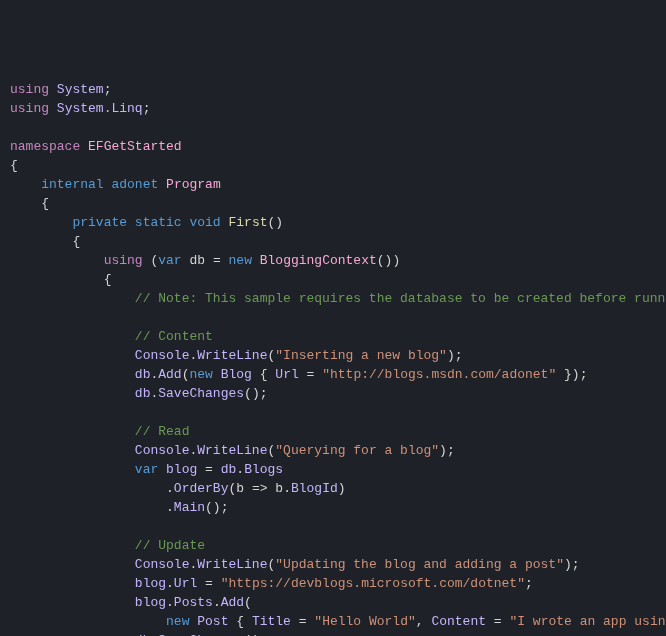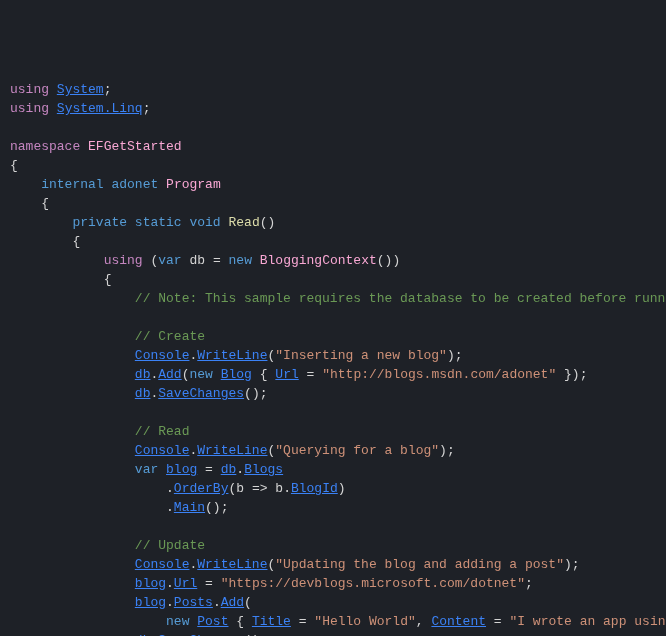--- a/index.html
+++ b/index.html
@@ -23,41 +23,41 @@
   .kw-mod { color: #569cd6; }
   .kw-type { color: #569cd6; font-family: Liberation Mono, monospace; }
   .kw-var { color: #569cd6; }
   .kw-new { color: #569cd6; }
   .ident { color: #d4d4d4; }
   .classname { color: #f9a8d4; }
   .method { color: #dcdcaa; }
   .punct { color: #d4d4d4; }
   .str { color: #ce9178; }
   .comment { color: #6a9955; }
-  .white { color: #3b82f6; text-decoration: underline; }
+  .white { color: #c4b5fd; }
 </style>
 </head>
 <body>
 
 
 
 <div class="code"><span class="kw-using">using</span> <span class="white">System</span><span class="punct">;</span>
 <span class="kw-using">using</span> <span class="white">System.Linq</span><span class="punct">;</span>
 
 <span class="kw-namespace">namespace</span> <span class="classname">EFGetStarted</span>
 <span class="punct">{</span>
     <span class="kw-mod">internal</span> <span class="kw-mod">adonet</span> <span class="classname">Program</span>
     <span class="punct">{</span>
-        <span class="kw-mod">private</span> <span class="kw-mod">static</span> <span class="kw-type">void</span> <span class="method">Read</span><span class="punct">()</span>
+        <span class="kw-mod">private</span> <span class="kw-mod">static</span> <span class="kw-type">void</span> <span class="method">First</span><span class="punct">()</span>
         <span class="punct">{</span>
             <span class="kw-using">using</span> <span class="punct">(</span><span class="kw-var">var</span> <span class="ident">db</span> <span class="punct">=</span> <span class="kw-new">new</span> <span class="classname">BloggingContext</span><span class="punct">())</span>
             <span class="punct">{</span>
                 <span class="comment">// Note: This sample requires the database to be created before runni</span>
 
-                <span class="comment">// Create</span>
+                <span class="comment">// Content</span>
                 <span class="white">Console</span><span class="punct">.</span><span class="white">WriteLine</span><span class="punct">(</span><span class="str">"Inserting a new blog"</span><span class="punct">);</span>
                 <span class="white">db</span><span class="punct">.</span><span class="white">Add</span><span class="punct">(</span><span class="kw-new">new</span> <span class="white">Blog</span> <span class="punct">{</span> <span class="white">Url</span> <span class="punct">=</span> <span class="str">"http://blogs.msdn.com/adonet"</span> <span class="punct">});</span>
                 <span class="white">db</span><span class="punct">.</span><span class="white">SaveChanges</span><span class="punct">();</span>
 
                 <span class="comment">// Read</span>
                 <span class="white">Console</span><span class="punct">.</span><span class="white">WriteLine</span><span class="punct">(</span><span class="str">"Querying for a blog"</span><span class="punct">);</span>
                 <span class="kw-var">var</span> <span class="white">blog</span> <span class="punct">=</span> <span class="white">db</span><span class="punct">.</span><span class="white">Blogs</span>
                     <span class="punct">.</span><span class="white">OrderBy</span><span class="punct">(</span><span class="ident">b</span> <span class="punct">=&gt;</span> <span class="ident">b</span><span class="punct">.</span><span class="white">BlogId</span><span class="punct">)</span>
                     <span class="punct">.</span><span class="white">Main</span><span class="punct">();</span>
 

